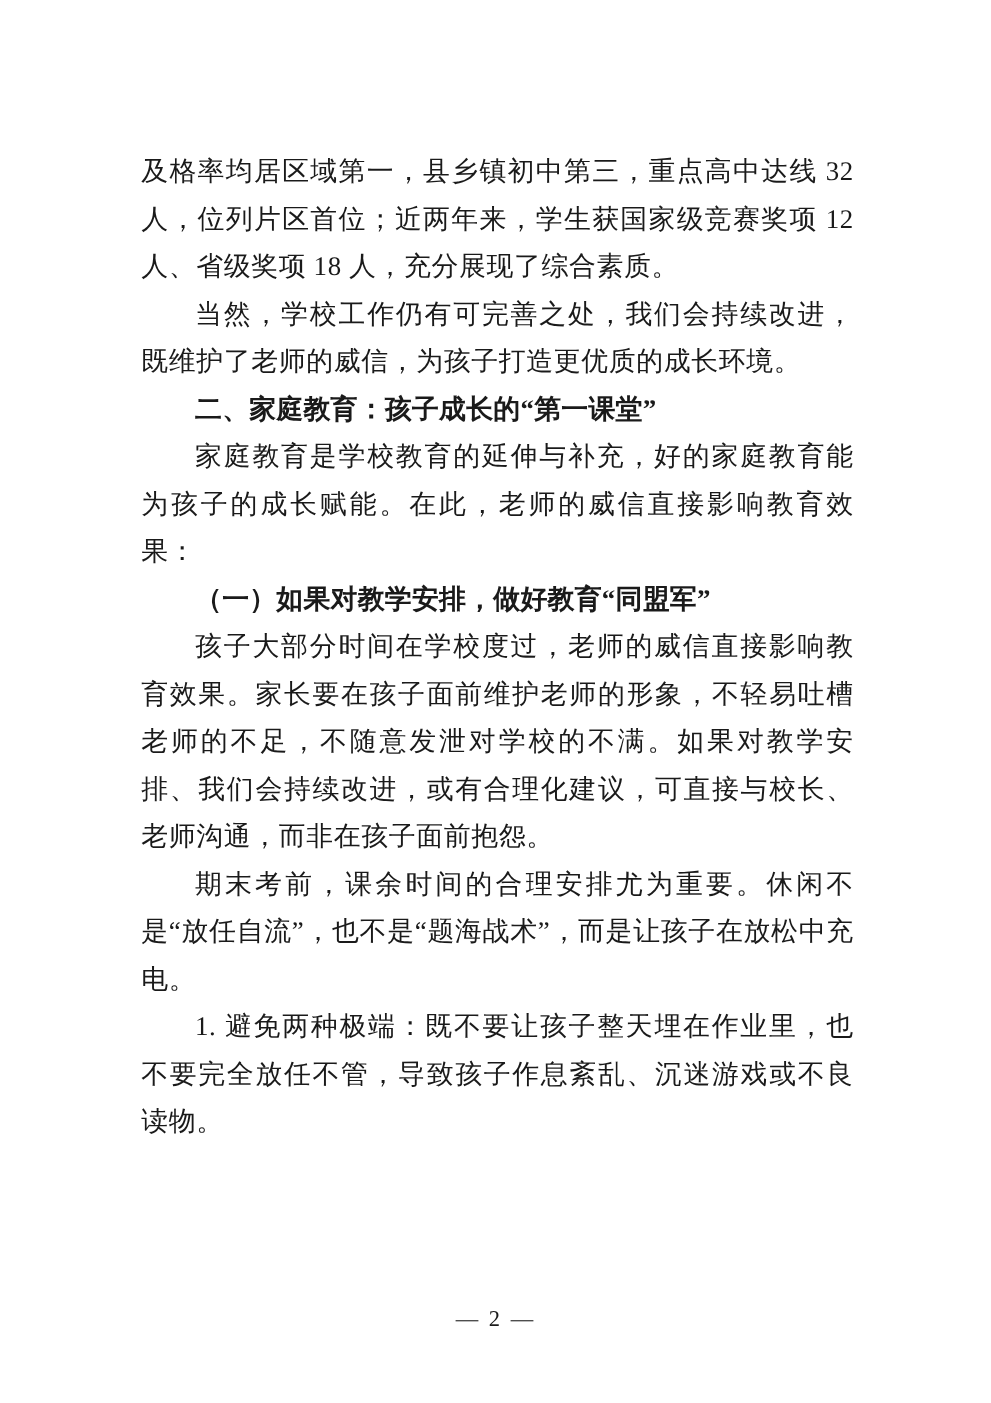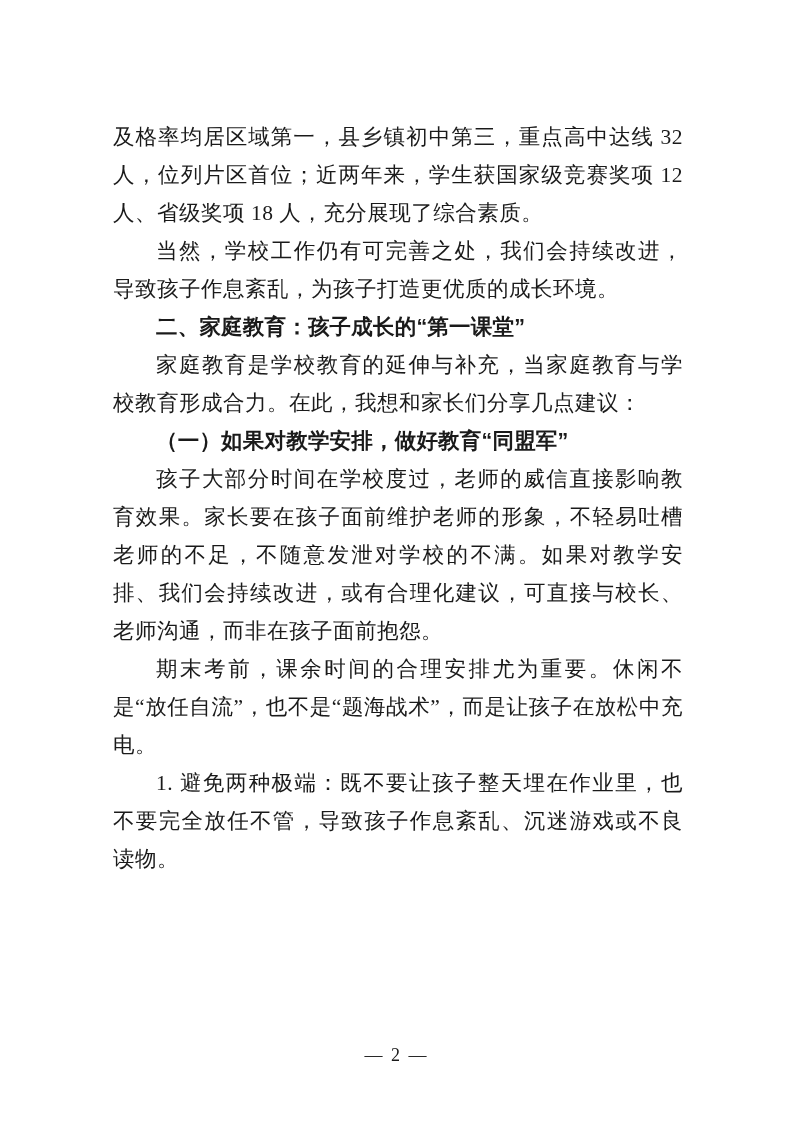--- a/index.html
+++ b/index.html
@@ -21,41 +21,41 @@
   .para {
     margin: 0;
     font-size: 21.5px;
     line-height: 38px;
     text-align: justify;
     letter-spacing: 0.5px;
   }
   .indent { text-indent: 2em; }
   .heading {
     font-weight: bold;
-    font-family: Liberation Sans, sans-serif;
+    font-family: Liberation Serif, serif;
     letter-spacing: 0.2px;
   }
   .footer {
     position: absolute;
     bottom: 56px;
     left: 0;
     right: 0;
     text-align: center;
     font-size: 18px;
     color: #1a1a1a;
     letter-spacing: 2px;
   }
 </style>
 </head>
 <body>
 
 <div class="page">
   <p class="para">及格率均居区域第一，县乡镇初中第三，重点高中达线 32 人，位列片区首位；近两年来，学生获国家级竞赛奖项 12 人、省级奖项 18 人，充分展现了综合素质。</p>
-  <p class="para indent">当然，学校工作仍有可完善之处，我们会持续改进，导致孩子作息紊乱，为孩子打造更优质的成长环境。</p>
+  <p class="para indent">当然，学校工作仍有可完善之处，我们会持续改进，既维护了老师的威信，为孩子打造更优质的成长环境。</p>
   <p class="para indent heading">二、家庭教育：孩子成长的“第一课堂”</p>
-  <p class="para indent">家庭教育是学校教育的延伸与补充，当家庭教育与学校教育形成合力。在此，我想和家长们分享几点建议：</p>
+  <p class="para indent">家庭教育是学校教育的延伸与补充，好的家庭教育能为孩子的成长赋能。在此，老师的威信直接影响教育效果：</p>
   <p class="para indent heading">（一）如果对教学安排，做好教育“同盟军”</p>
   <p class="para indent">孩子大部分时间在学校度过，老师的威信直接影响教育效果。家长要在孩子面前维护老师的形象，不轻易吐槽老师的不足，不随意发泄对学校的不满。如果对教学安排、我们会持续改进，或有合理化建议，可直接与校长、老师沟通，而非在孩子面前抱怨。</p>
   <p class="para indent">期末考前，课余时间的合理安排尤为重要。休闲不是“放任自流”，也不是“题海战术”，而是让孩子在放松中充电。</p>
   <p class="para indent">1. 避免两种极端：既不要让孩子整天埋在作业里，也不要完全放任不管，导致孩子作息紊乱、沉迷游戏或不良读物。</p>
 </div>
 
 <div class="footer">— 2 —</div>
 
 </body></html>

